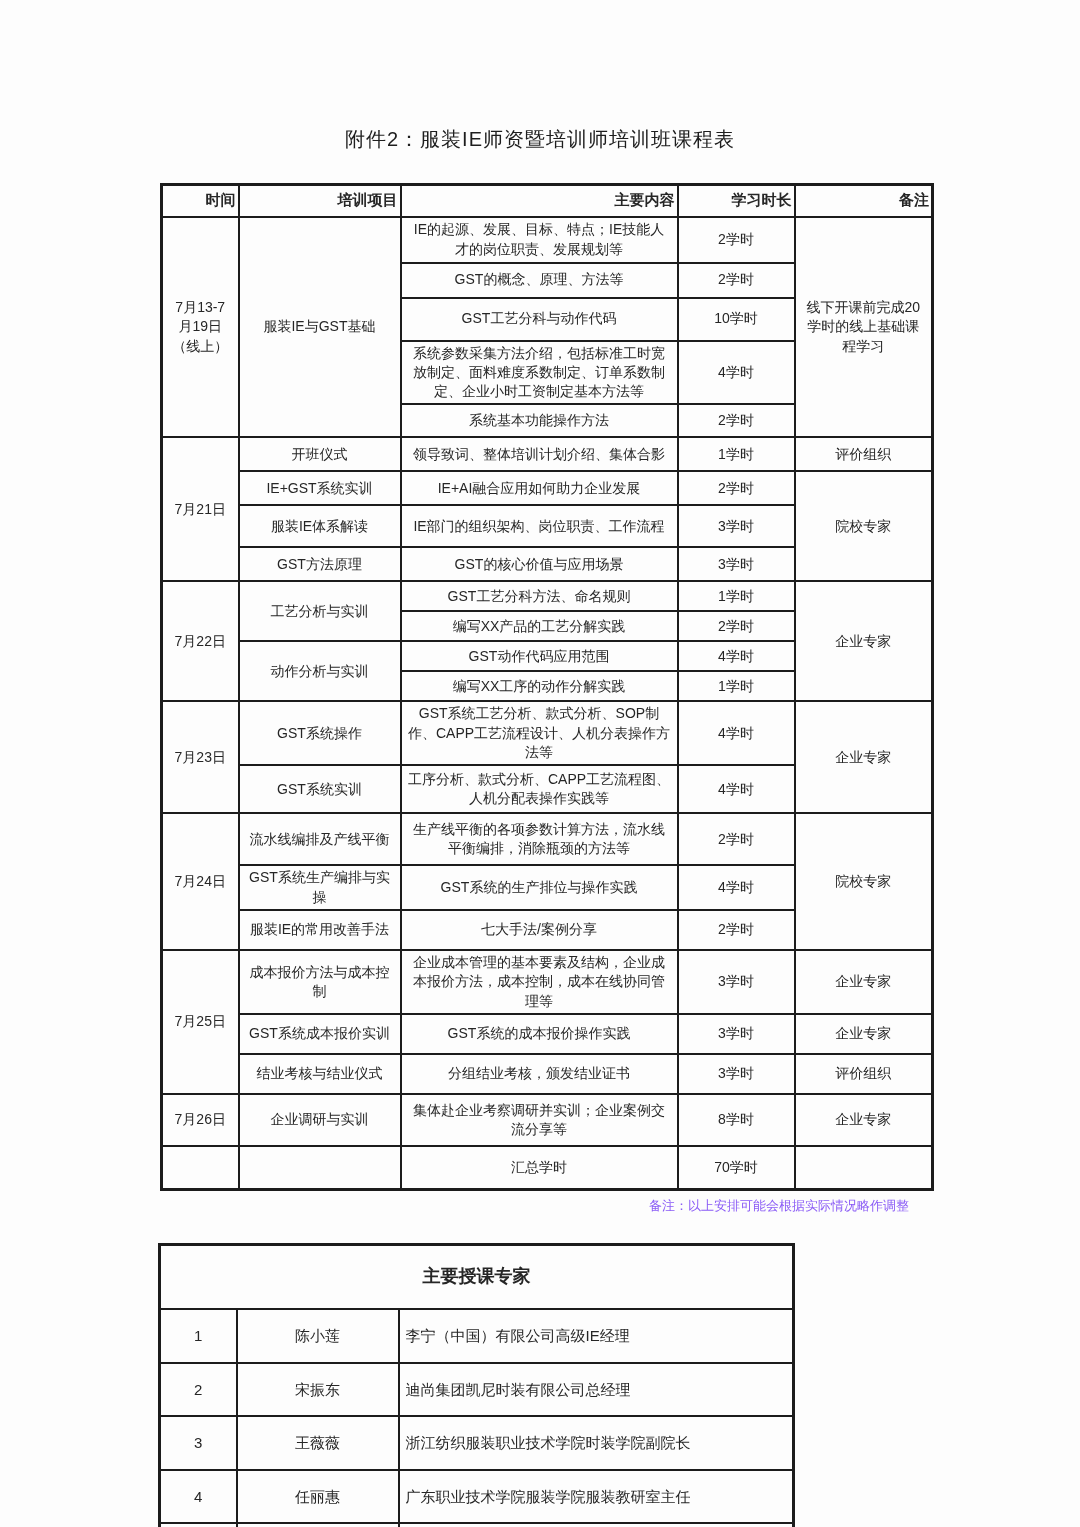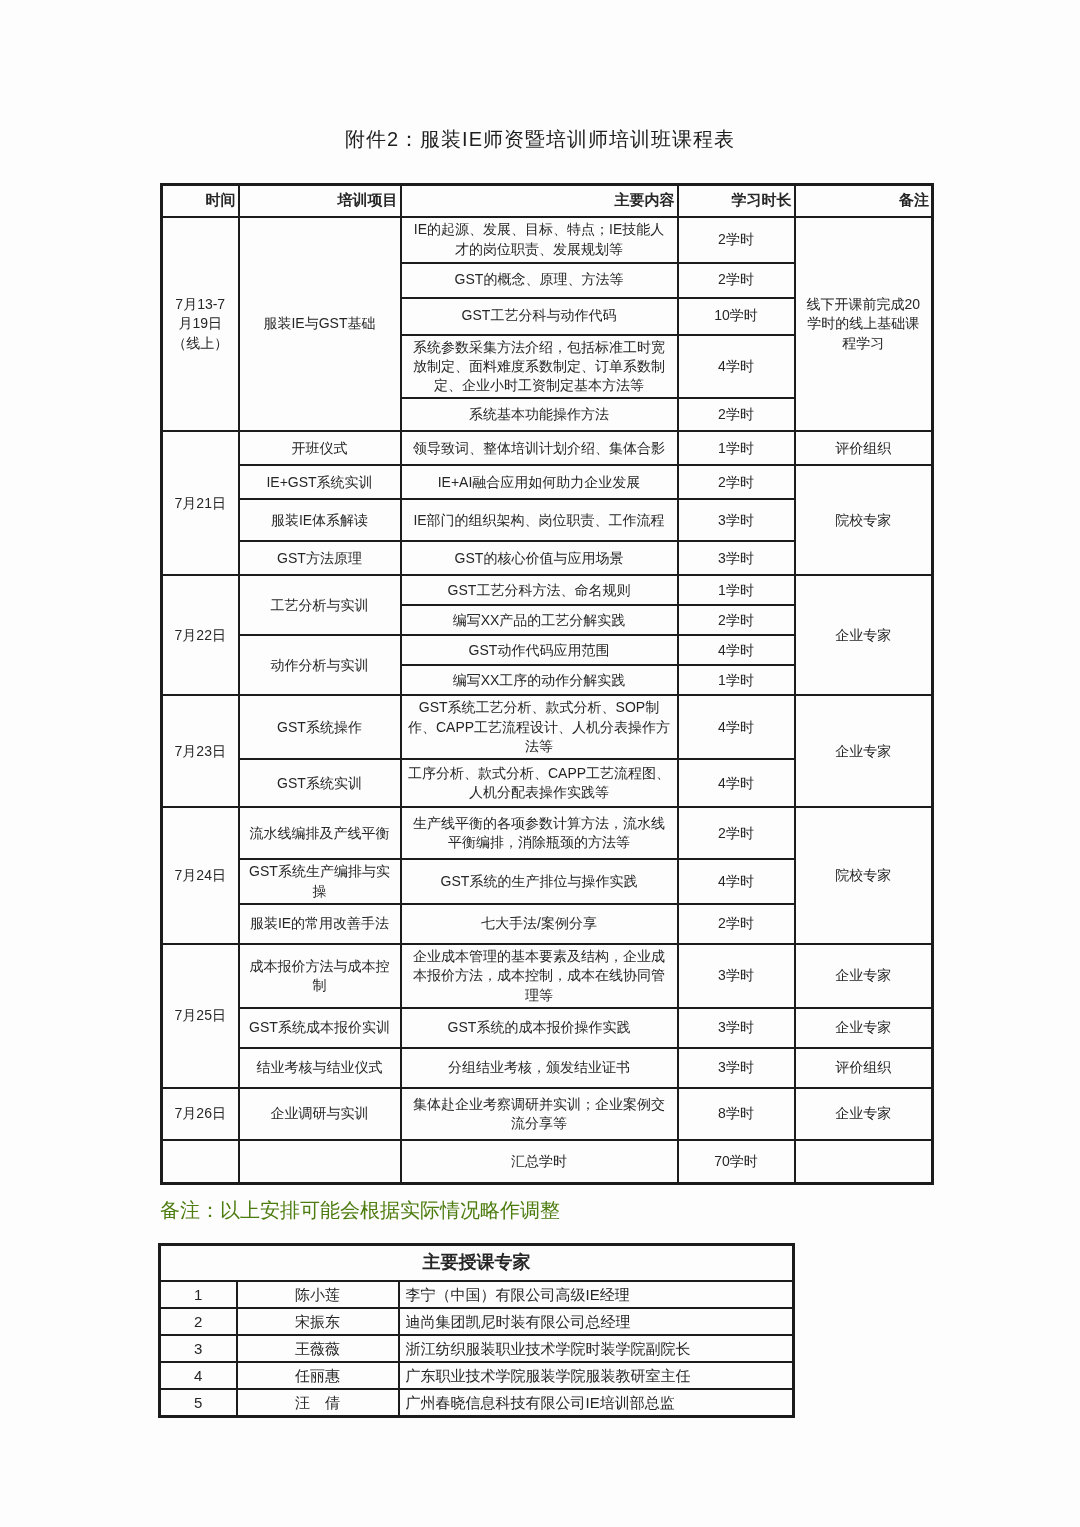--- a/index.html
+++ b/index.html
@@ -34,33 +34,33 @@
     padding:4px 2px;
   }
   td.c-date, td.c-project, td.c-duration, td.c-remark, td.c-summary-label, td.c-summary-total {
     text-align:center;
   }
   td.c-content { text-align:center; padding-left:8px; padding-right:5px; }
   td.c-remark { padding-left:8px; padding-right:8px; line-height:1.5; }
   .note-line {
     position:absolute; left:160px; top:1197px; width:771px;
     box-sizing:border-box; padding-right:22px;
-    text-align:left; font-size:20px; color:#4d7c0f;
+    text-align:right; font-size:13px; color:#8b5cf6;
   }
   table.experts {
     position:absolute; left:158px; top:1243px;
     width:634px; table-layout:fixed;
     border-collapse:collapse;
     border:3px solid #1c1c1c;
   }
   table.experts th, table.experts td {
     border:2px solid #1c1c1c;
     font-size:15px; line-height:1.3;
     vertical-align:middle;
-    padding:2px 6px;
+    padding:16px 6px;
     overflow:hidden; word-break:break-all;
   }
   table.experts th.experts-title {
     font-size:18px; font-weight:bold; text-align:center; height:30px;
   }
   td.e-no, td.e-name { text-align:center; }
   td.e-title { text-align:left; padding-left:8px; }
   table.experts tr { height:27px; }
 </style>
 </head>
@@ -90,21 +90,21 @@
     <td class="c-date" rowspan="5">7月13-7月19日（线上）</td>
     <td class="c-project" rowspan="5">服装IE与GST基础</td>
     <td class="c-content">IE的起源、发展、目标、特点；IE技能人才的岗位职责、发展规划等</td>
     <td class="c-duration">2学时</td>
     <td class="c-remark" rowspan="5">线下开课前完成20学时的线上基础课程学习</td>
   </tr>
   <tr style="height:35px">
     <td class="c-content">GST的概念、原理、方法等</td>
     <td class="c-duration">2学时</td>
   </tr>
-  <tr style="height:37px">
+  <tr style="height:43px">
     <td class="c-content">GST工艺分科与动作代码</td>
     <td class="c-duration">10学时</td>
   </tr>
   <tr style="height:55px">
     <td class="c-content">系统参数采集方法介绍，包括标准工时宽放制定、面料难度系数制定、订单系数制定、企业小时工资制定基本方法等</td>
     <td class="c-duration">4学时</td>
   </tr>
   <tr style="height:33px">
     <td class="c-content">系统基本功能操作方法</td>
     <td class="c-duration">2学时</td>

